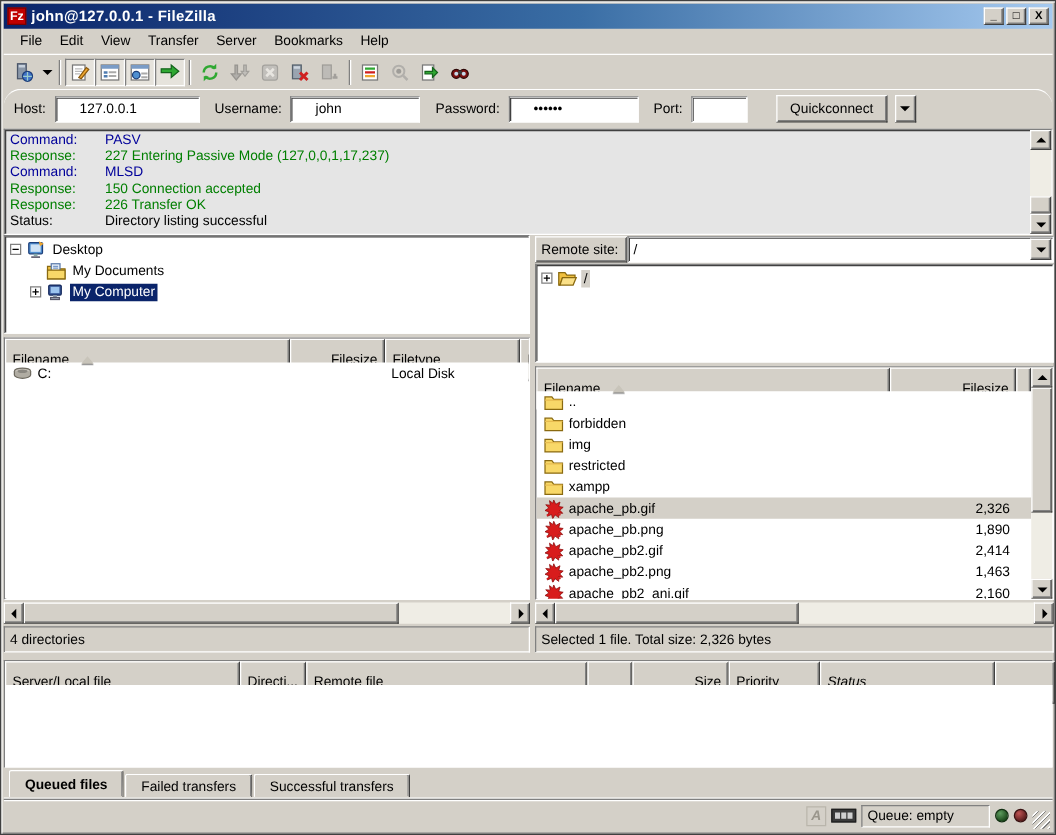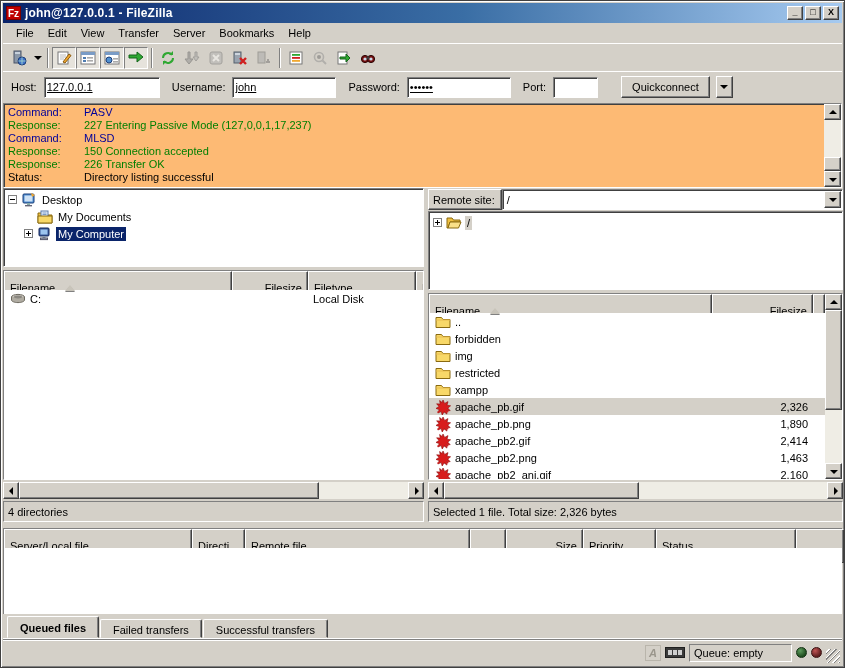--- a/index.html
+++ b/index.html
@@ -33,28 +33,28 @@
   .tb-sep { width:2px; height:20px; margin:0 3px; border-left:1px solid #808080; border-right:1px solid #fff; }
   .tb-btn { width:24px; height:22px; display:flex; align-items:center; justify-content:center; border:1px solid transparent; }
   .tb-btn.pressed { border-color:#808080 #fff #fff #808080; background:#e6e3dc; }
   .tb-btn.disabled svg { filter:grayscale(1); opacity:.45; }
   .tb-btn svg { width:16px; height:16px; }
   .tb-drop { width:13px; height:22px; display:flex; align-items:center; justify-content:center; }
   .arr-down { width:0; height:0; border-left:4px solid transparent; border-right:4px solid transparent; border-top:4px solid #000; }
 
   
   .quickbar { height:31px; display:flex; align-items:center; padding-left:8px; gap:6px; flex:0 0 auto;
-    border-top:1px solid #fff; }
+    border-top:1px solid #fff;border-radius:14px; }
   .qc-label { margin-right:1px; }
-  .qc-input { height:21px; padding:2px 2px; font:11px "Liberation Sans",sans-serif;text-decoration:underline; }
+  .qc-input { height:21px; padding:2px 19px; font:11px "Liberation Sans",sans-serif; }
   .qc-btn { height:22px; padding:0 10px; background:#d4d0c8; font:11px "Liberation Sans",sans-serif; display:flex; align-items:center; }
   .qc-drop { width:17px; height:22px; display:flex; align-items:center; justify-content:center; background:#d4d0c8; }
 
   
-  .log { height:85px; background:#fdba74; margin:1px 0 0 0; flex:0 0 auto; display:flex; }
+  .log { height:85px; background:#e5e5e5; margin:1px 0 0 0; flex:0 0 auto; display:flex; }
   .log-lines { flex:1; padding:2px 0 0 4px; overflow:hidden; }
   .log-line { line-height:13px; white-space:nowrap; }
   .log-label { display:inline-block; width:76px; }
   .vscroll { width:17px; background:#efede5; display:flex; flex-direction:column; flex:0 0 auto; }
   .sb-btn { width:17px; height:16px; background:#d4d0c8; position:relative; flex:0 0 auto;
     border:1px solid; border-color:#fff #404040 #404040 #fff; box-shadow: inset -1px -1px 0 #808080; }
   .sb-up::after { content:""; position:absolute; left:4px; top:5px; border-left:4px solid transparent; border-right:4px solid transparent; border-bottom:4px solid #000; }
   .sb-down::after { content:""; position:absolute; left:4px; top:6px; border-left:4px solid transparent; border-right:4px solid transparent; border-top:4px solid #000; }
   .sb-left::after { content:""; position:absolute; left:5px; top:4px; border-top:4px solid transparent; border-bottom:4px solid transparent; border-right:4px solid #000; }
   .sb-right::after { content:""; position:absolute; left:6px; top:4px; border-top:4px solid transparent; border-bottom:4px solid transparent; border-left:4px solid #000; }
@@ -541,21 +541,21 @@
 
   <div class="queue">
     <div class="queue-inner">
       <div class="lv-header" id="queue-header">
           <div class="lv-hcell" style="width: 188px;">Server/Local file</div>
           <div class="lv-hcell" style="width: 53px;">Directi...</div>
           <div class="lv-hcell" style="width: 225px;">Remote file</div>
           <div class="lv-hcell" style="width: 36px;"></div>
           <div class="lv-hcell right" style="width: 77px;">Size</div>
           <div class="lv-hcell" style="width: 73px;">Priority</div>
-          <div class="lv-hcell" style="width: 140px;">Status</div>
+          <div class="lv-hcell" style="width: 140px; font-style: italic;">Status</div>
           <div class="lv-hcell" style="width: 48px;"></div>
         </div>
       <div class="queue-body"></div>
     </div>
   </div>
 
   <div class="tabs" id="queue-tabs">
       <div class="tab active">Queued files</div>
       <div class="tab">Failed transfers</div>
       <div class="tab">Successful transfers</div>

